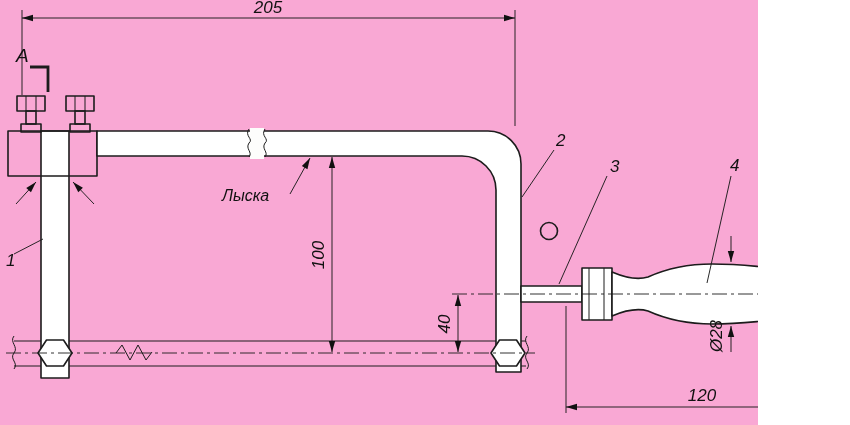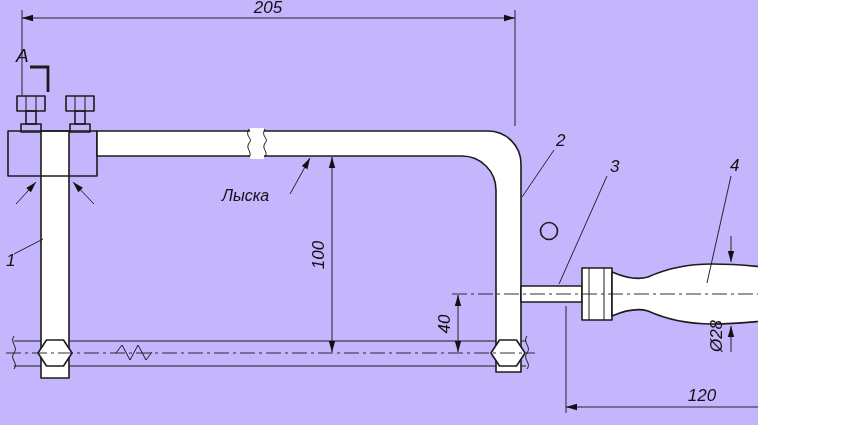--- a/index.html
+++ b/index.html
@@ -1,16 +1,16 @@
 <!DOCTYPE html>
 <html><head>
 <meta charset="utf-8">
 <style>
   html,body{margin:0;padding:0;background:#ffffff;}
-  .sheet{width:758px;height:425px;position:relative;background:#c4b5fd;overflow:hidden;}
+  .sheet{width:758px;height:425px;position:relative;background:#f9a8d4;overflow:hidden;}
   svg{display:block;}
   
   .ol  { fill:#ffffff; stroke:#1c1c1c; stroke-width:1.6; stroke-linejoin:round; }
   .oln { fill:none;    stroke:#1c1c1c; stroke-width:1.6; stroke-linejoin:round; }
   .thin{ fill:none;    stroke:#1c1c1c; stroke-width:1;   }
   .cl  { fill:none;    stroke:#1c1c1c; stroke-width:0.9; stroke-dasharray:15 4 3 4; }
   .dim { fill:none;    stroke:#1c1c1c; stroke-width:0.95;}
   .thick{ fill:none;   stroke:#1c1c1c; stroke-width:2.8; }
   .mask{ fill:#fdfdfc; stroke:none; }
   text { font-family:"Liberation Sans","DejaVu Sans",sans-serif; font-style:italic;

